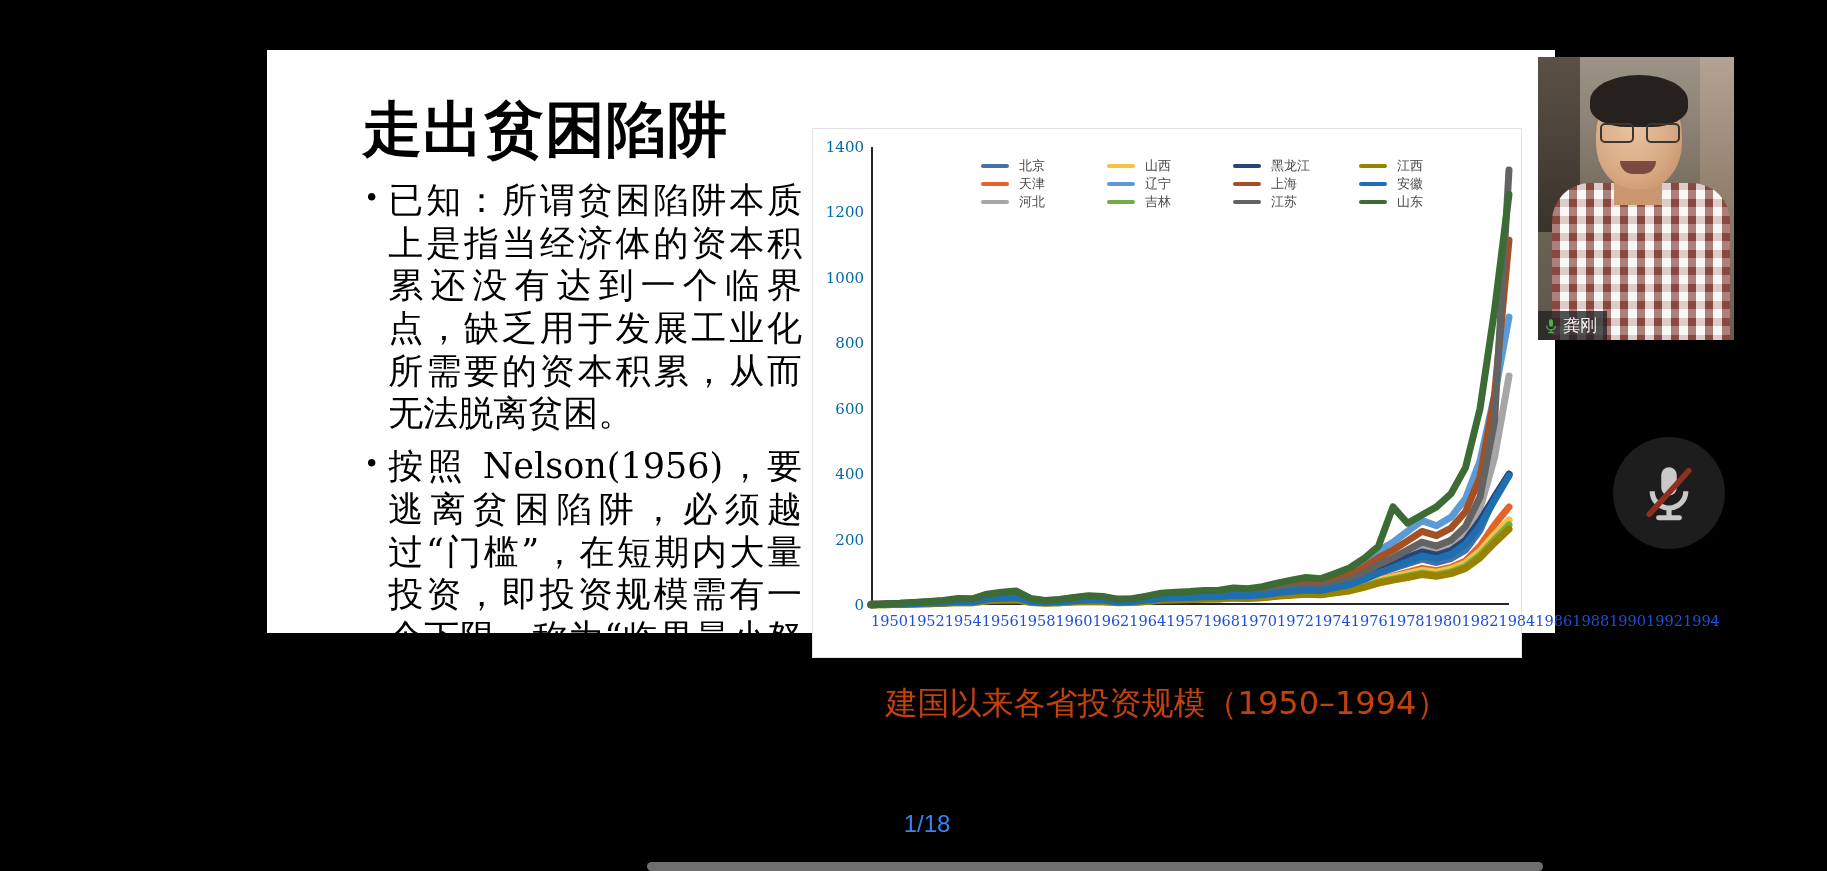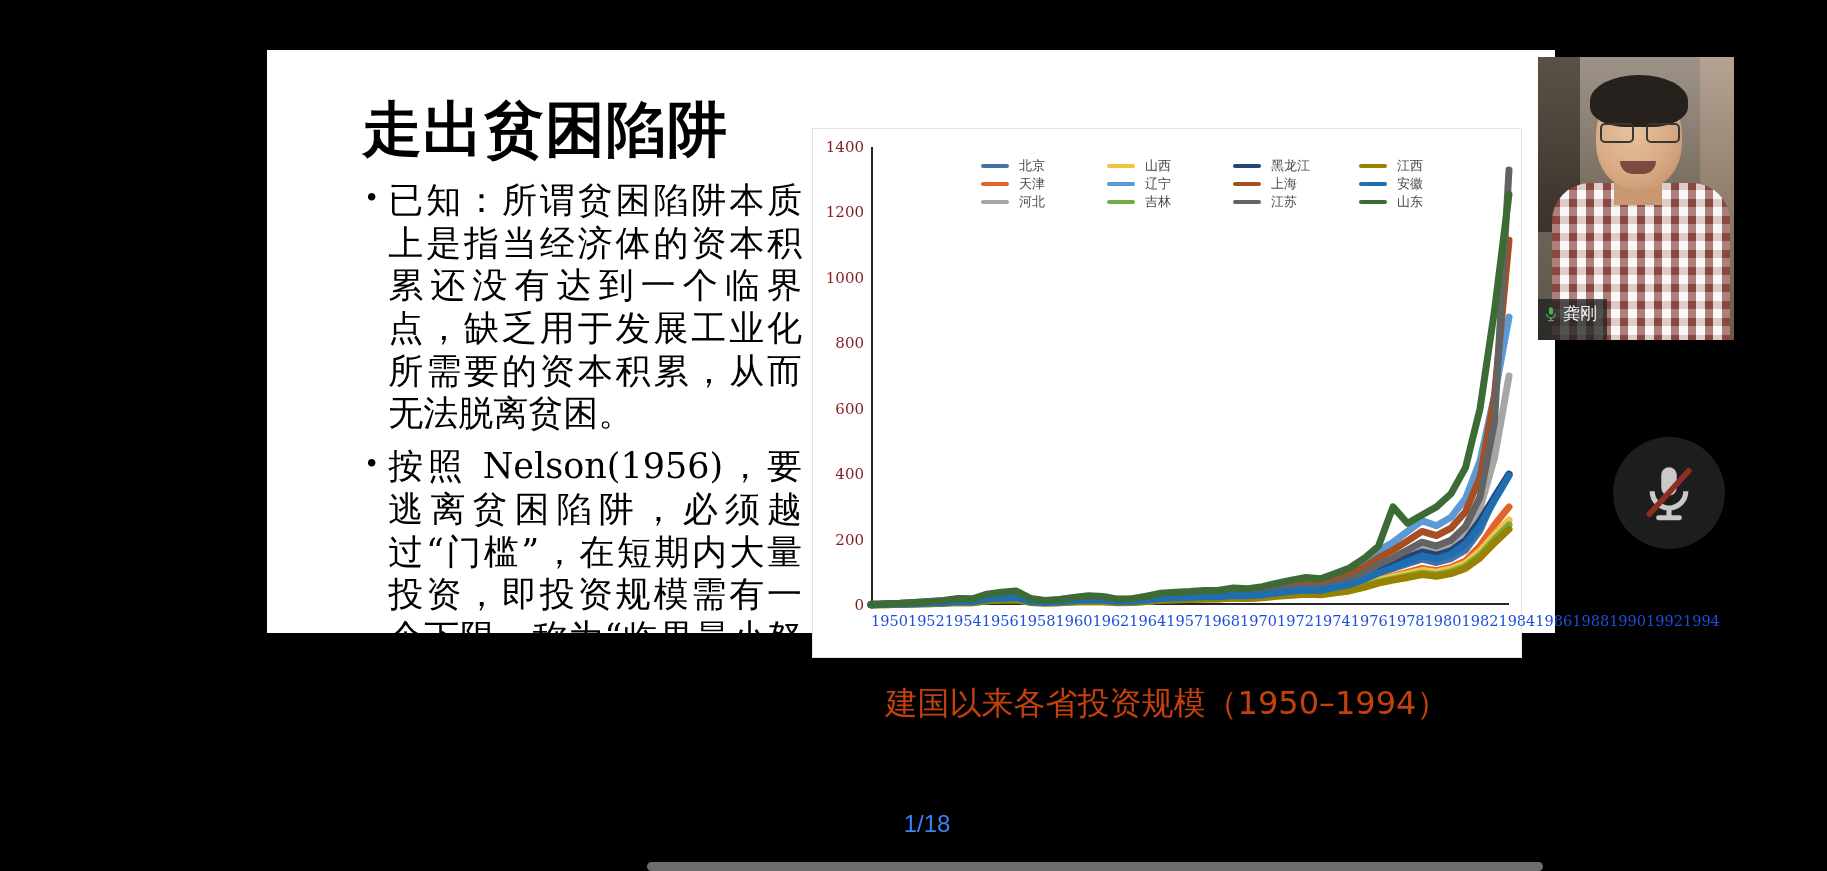--- a/index.html
+++ b/index.html
@@ -120,21 +120,21 @@
     background: #262626;
   }
 
   .ytick {
     position: absolute;
     right: 100%;
     margin-right: 7px;
     transform: translateY(-50%);
     font-family: "DejaVu Serif", "Liberation Serif", serif;
     font-size: 15px;
-    color: #7f1d1d;
+    color: #0369a1;
     white-space: nowrap;
   }
 
   #x-ticks {
     position: absolute;
     left: 0; right: 0;
     top: 100%;
     margin-top: 8px;
     display: flex;
     justify-content: space-between;
@@ -300,21 +300,21 @@
   }
 
   #name-badge {
     position: absolute;
     left: 0;
     bottom: 0;
     display: flex;
     flex-direction: row;
     align-items: center;
     gap: 4px;
-    padding: 3px 10px 15px 5px;
+    padding: 3px 10px 3px 5px;
     background: rgba(35,35,35,.78);
   }
   #mic-on-icon {
     width: 16px;
     height: 18px;
     flex: 0 0 auto;
   }
   #name-text {
     color: #f2f2f2;
     font-family: "DejaVu Sans", "Liberation Sans", sans-serif;

